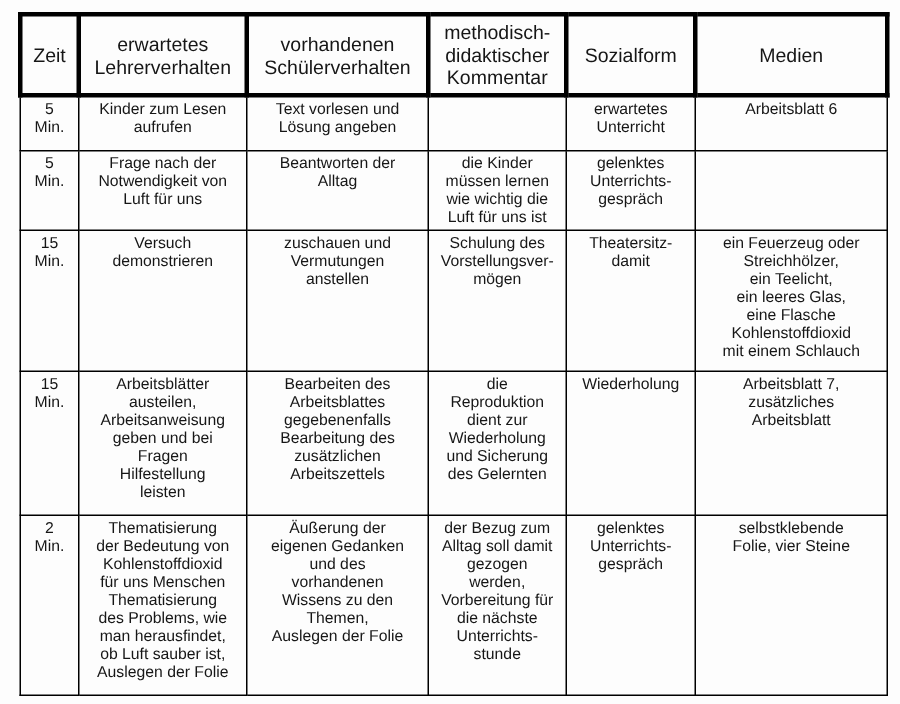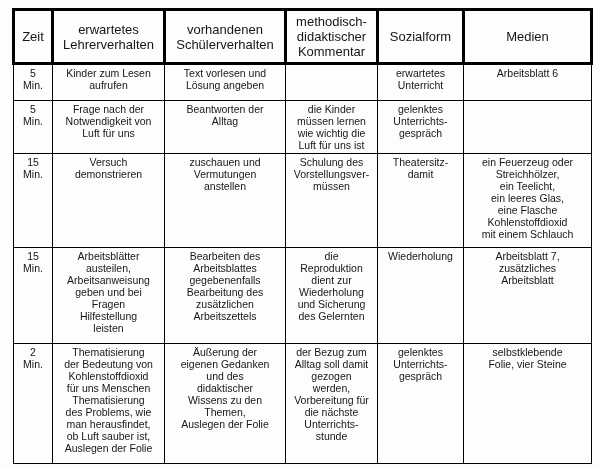--- a/index.html
+++ b/index.html
@@ -120,21 +120,21 @@
       <tr class="row-2">
         <td>15
 Min.</td>
         <td>Versuch
 demonstrieren</td>
         <td>zuschauen und
 Vermutungen
 anstellen</td>
         <td>Schulung des
 Vorstellungsver-
-müssen</td>
+mögen</td>
         <td>Theatersitz-
 damit</td>
         <td>ein Feuerzeug oder
 Streichhölzer,
 ein Teelicht,
 ein leeres Glas,
 eine Flasche
 Kohlenstoffdioxid
 mit einem Schlauch</td>
       </tr>
@@ -173,21 +173,21 @@
 Kohlenstoffdioxid
 für uns Menschen
 Thematisierung
 des Problems, wie
 man herausfindet,
 ob Luft sauber ist,
 Auslegen der Folie</td>
         <td>Äußerung der
 eigenen Gedanken
 und des
-didaktischer
+vorhandenen
 Wissens zu den
 Themen,
 Auslegen der Folie</td>
         <td>der Bezug zum
 Alltag soll damit
 gezogen
 werden,
 Vorbereitung für
 die nächste
 Unterrichts-

